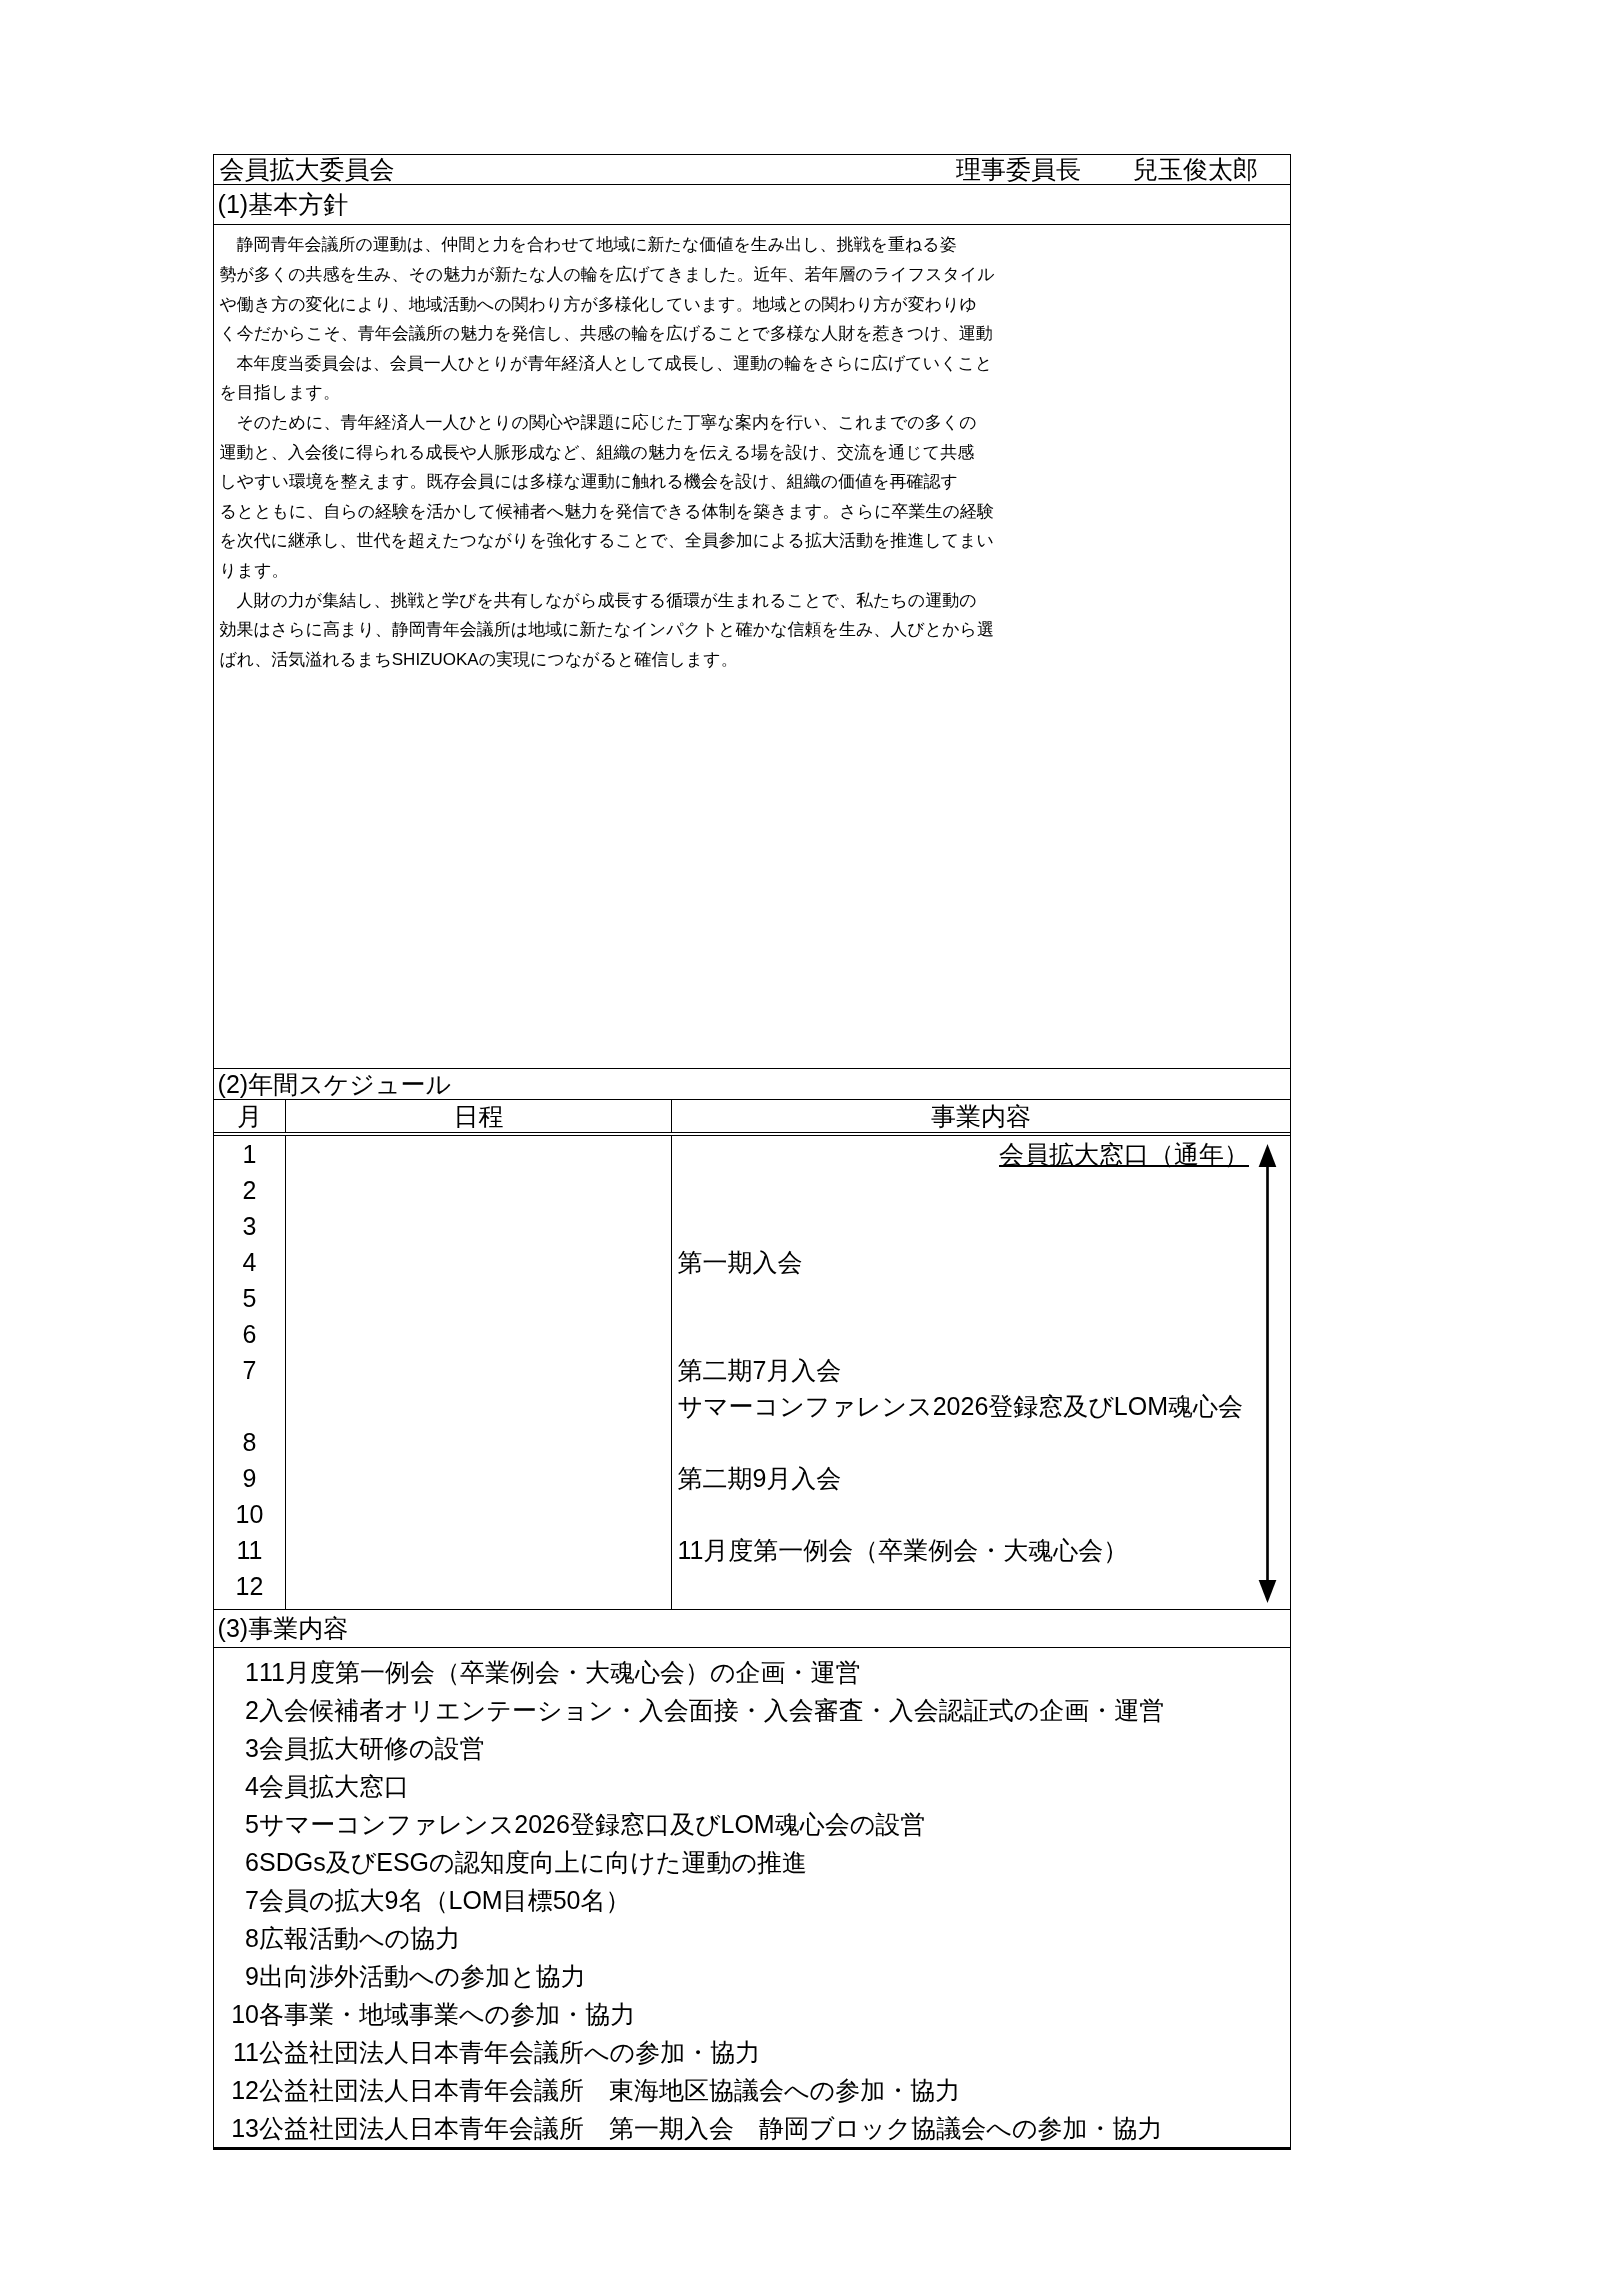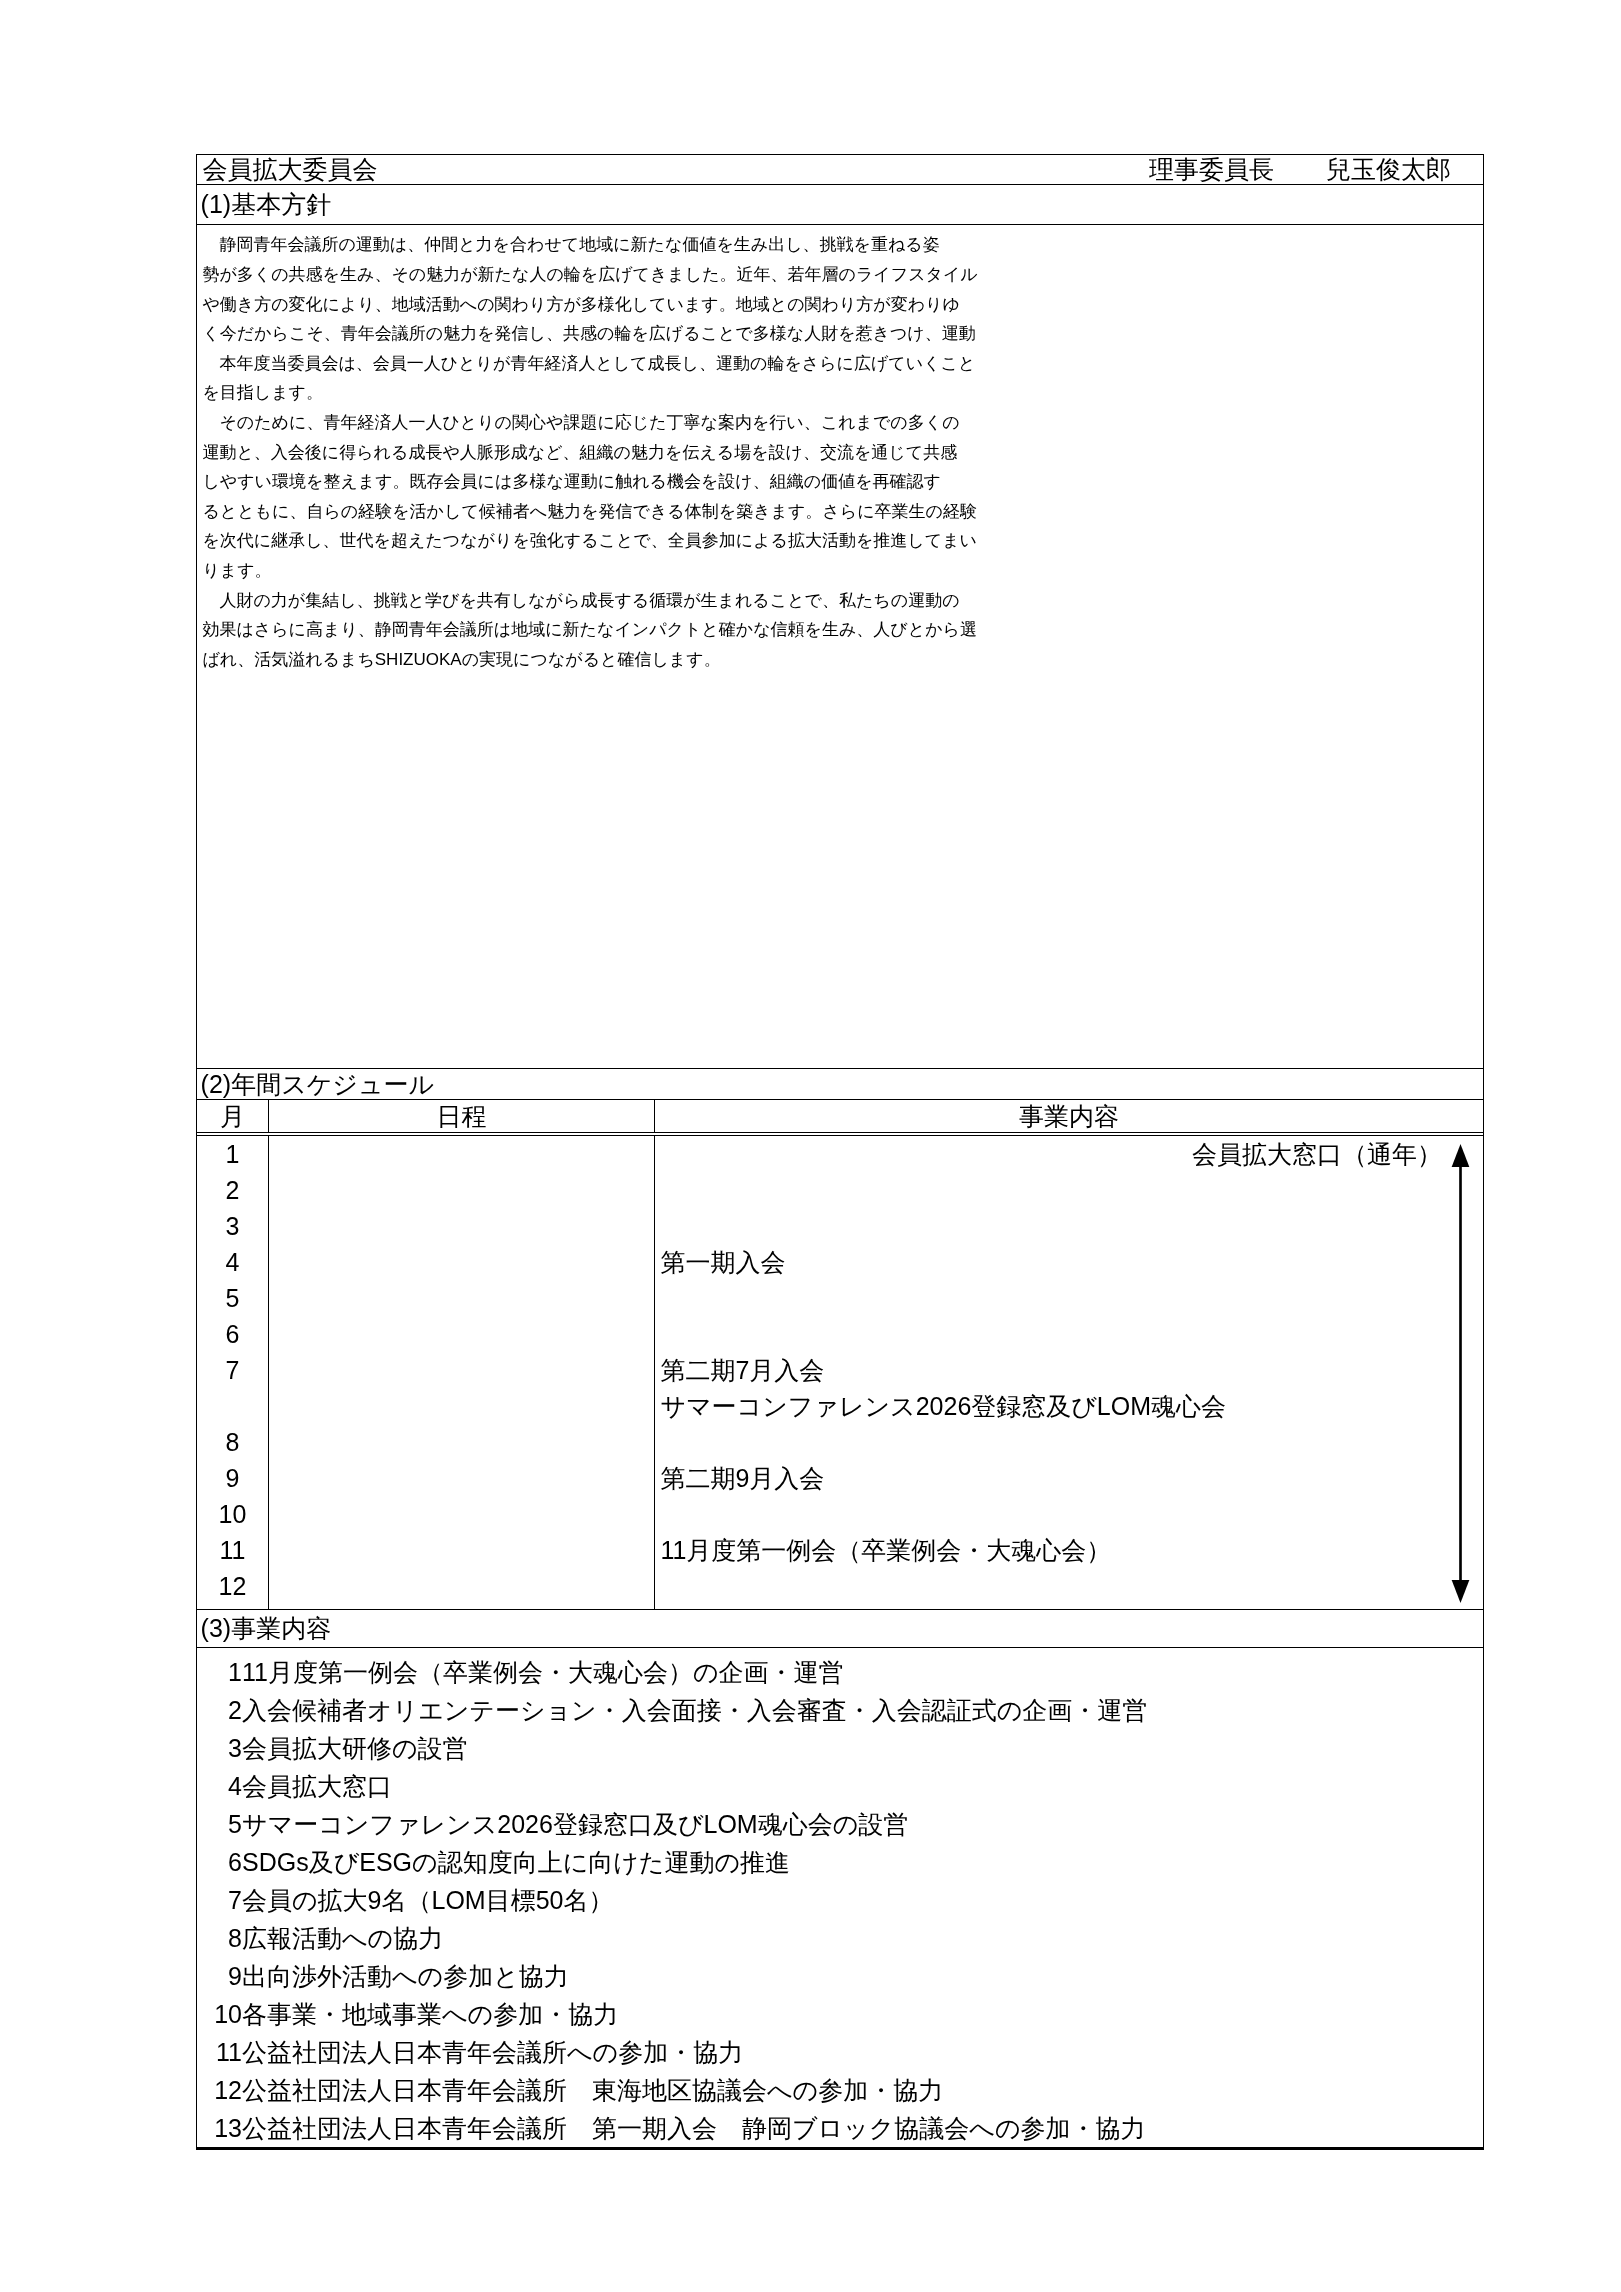--- a/index.html
+++ b/index.html
@@ -1,21 +1,21 @@
 <!DOCTYPE html>
 <html style="font-size:14.3px"><head>
 <meta charset="utf-8">
 <style>
   html,body{margin:0;padding:0;}
   body{
     width:1621px;height:2293px;position:relative;background:#ffffff;
     font-family:"Liberation Sans","DejaVu Sans",sans-serif;color:#000;
   }
   .doc{
-    position:absolute;left:196px;top:154px;width:1288px;
+    position:absolute;left:213px;top:154px;width:1078px;
     box-sizing:border-box;
     border:1.8px solid #000;border-bottom:3.6px solid #000;
     background:#fff;
   }
   .row{box-sizing:border-box;border-bottom:1.8px solid #000;}
   .title-row{height:30px;display:flex;align-items:center;font-size:25px;}
   .title-left{padding-left:5.4px;white-space:pre;}
   .chair{margin-left:auto;display:flex;gap:52px;padding-right:32px;white-space:pre;}
   .sec-row{display:flex;align-items:center;font-size:25px;padding-left:3.6px;white-space:pre;}
   .sec1{height:40px;}
@@ -25,21 +25,21 @@
   .pline{height:29.6px;line-height:29.6px;font-size:17px;white-space:pre;}
   .sched-head{height:36px;display:grid;grid-template-columns:72px 386px 1fr;border-bottom:4.5px double #000;box-sizing:border-box;}
   .sched-head > div{display:flex;align-items:center;justify-content:center;font-size:25px;box-sizing:border-box;}
   .bR{border-right:1.8px solid #000;}
   .sched-body{height:474px;display:grid;grid-template-columns:72px 386px 1fr;position:relative;box-sizing:border-box;border-bottom:1.8px solid #000;}
   .scol{box-sizing:border-box;overflow:hidden;}
   .sline{height:36px;line-height:36px;font-size:25px;white-space:pre;overflow:hidden;}
   .mcell{text-align:center;}
   .dcell{padding-left:4.5px;margin-top:32px;}
   .ccell{padding-left:5.4px;}
-  .ccell.r{text-align:right;padding-right:41px;}
+  .ccell.r{text-align:right;padding-right:41px;text-decoration:underline;}
   .span-arrow{position:absolute;right:10.7px;top:4.5px;height:465px;width:23px;}
   .items{height:494px;padding-top:4.5px;overflow:hidden;}
   .item{display:flex;height:38px;line-height:38px;font-size:25px;}
   .inum{width:45px;text-align:right;flex:none;}
   .itxt{white-space:pre;}
 </style>
 </head>
 <body>
 
 <div class="doc">

